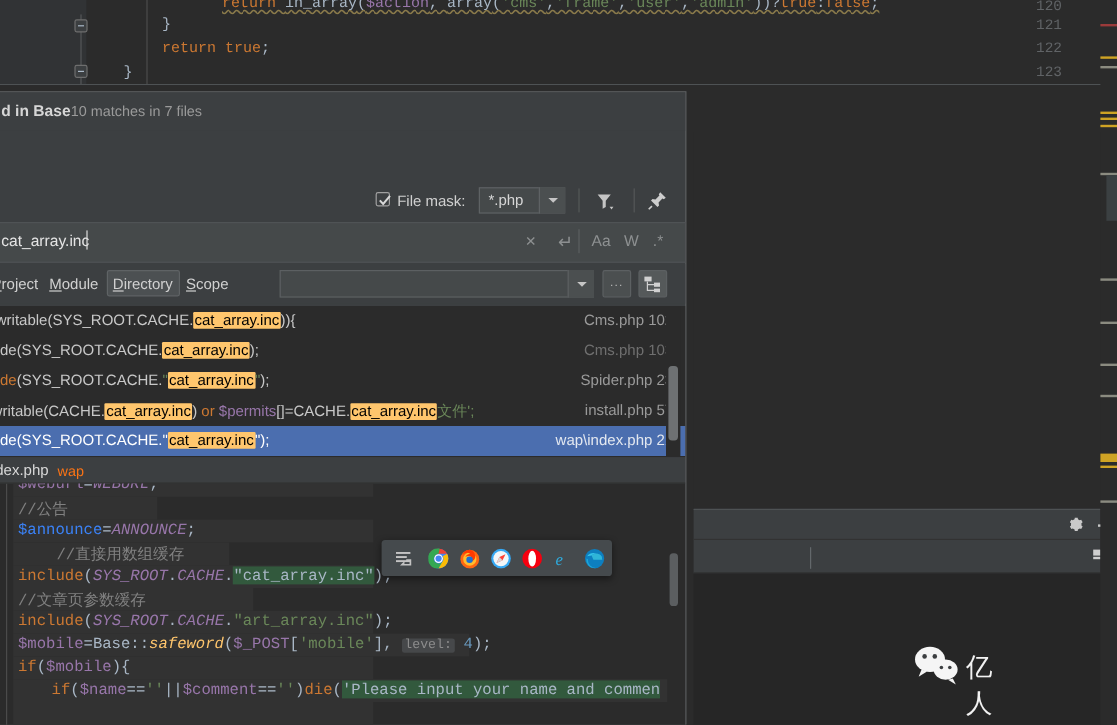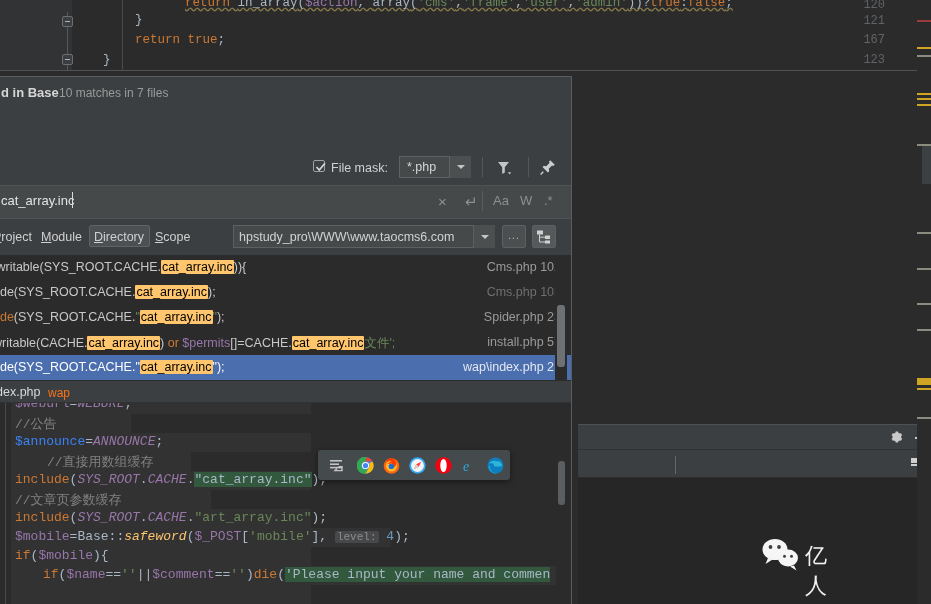--- a/index.html
+++ b/index.html
@@ -126,21 +126,21 @@
 <body>
 
 <div class="abs" id="editor-bg"></div>
 
 <div class="abs" id="editor-gutter"></div>
 <div class="abs" id="fold-rail"></div>
 <div class="abs" id="indent-rail"></div>
 
 <div class="lineno" style="top:-2px;">120</div>
 <div class="lineno" style="top:14px;">121</div>
-<div class="lineno" style="top:33px;">167</div>
+<div class="lineno" style="top:33px;">122</div>
 <div class="lineno" style="top:53px;">123</div>
 
 <div class="fold" style="top:16px;"></div>
 <div class="fold" style="top:54px;"></div>
 
 <div class="code squig" style="left:185px;top:-4px;"><span class="c-kw">return </span><span class="c-fn">in_array</span><span class="c-plain">(</span><span class="c-var">$action</span><span class="c-plain">, </span><span class="c-fn">array</span><span class="c-plain">(</span><span class="c-str">'cms'</span><span class="c-plain">,</span><span class="c-str">'frame'</span><span class="c-plain">,</span><span class="c-str">'user'</span><span class="c-plain">,</span><span class="c-str">'admin'</span><span class="c-plain">))?</span><span class="c-kw">true</span><span class="c-plain">:</span><span class="c-kw">false</span><span class="c-plain">;</span></div>
 
 <div class="code" style="left:135px;top:13px;"><span class="c-plain">}</span></div>
 <div class="code" style="left:135px;top:33px;"><span class="c-kw">return true</span><span class="c-plain">;</span></div>
 <div class="code" style="left:103px;top:53px;"><span class="c-plain">}</span></div>
@@ -237,21 +237,20 @@
   <div class="sfbtn" style="left:551px;">.*</div>
 
   <div id="scope-row"></div>
   <div id="scope-sel"></div>
   <div class="scope-tab" style="left:0px;"><u>P</u>roject</div>
   <div class="scope-tab" style="left:48px;"><u>M</u>odule</div>
   <div class="scope-tab" style="left:101px;"><u>D</u>irectory</div>
   <div class="scope-tab" style="left:162px;"><u>S</u>cope</div>
 
   <div id="dir-combo"></div>
-  <div id="dir-text">hpstudy_pro\WWW\www.taocms6.com</div>
   <div id="dir-arrow">
     <span class="abs caret-dn" style="left:7px;top:10px;"></span>
   </div>
   <div id="btn-ellipsis">
     <span class="abs" style="left:0;top:4px;width:22px;text-align:center;font-size:10px;color:#b8b8b8;letter-spacing:1px;">...</span>
   </div>
   <div id="btn-tree">
     <span class="abs" style="left:3px;top:3px;">
       <svg width="16" height="16" viewBox="0 0 16 16">
         <rect x="1" y="1.5" width="6" height="4" fill="#d0d0d0"></rect>

